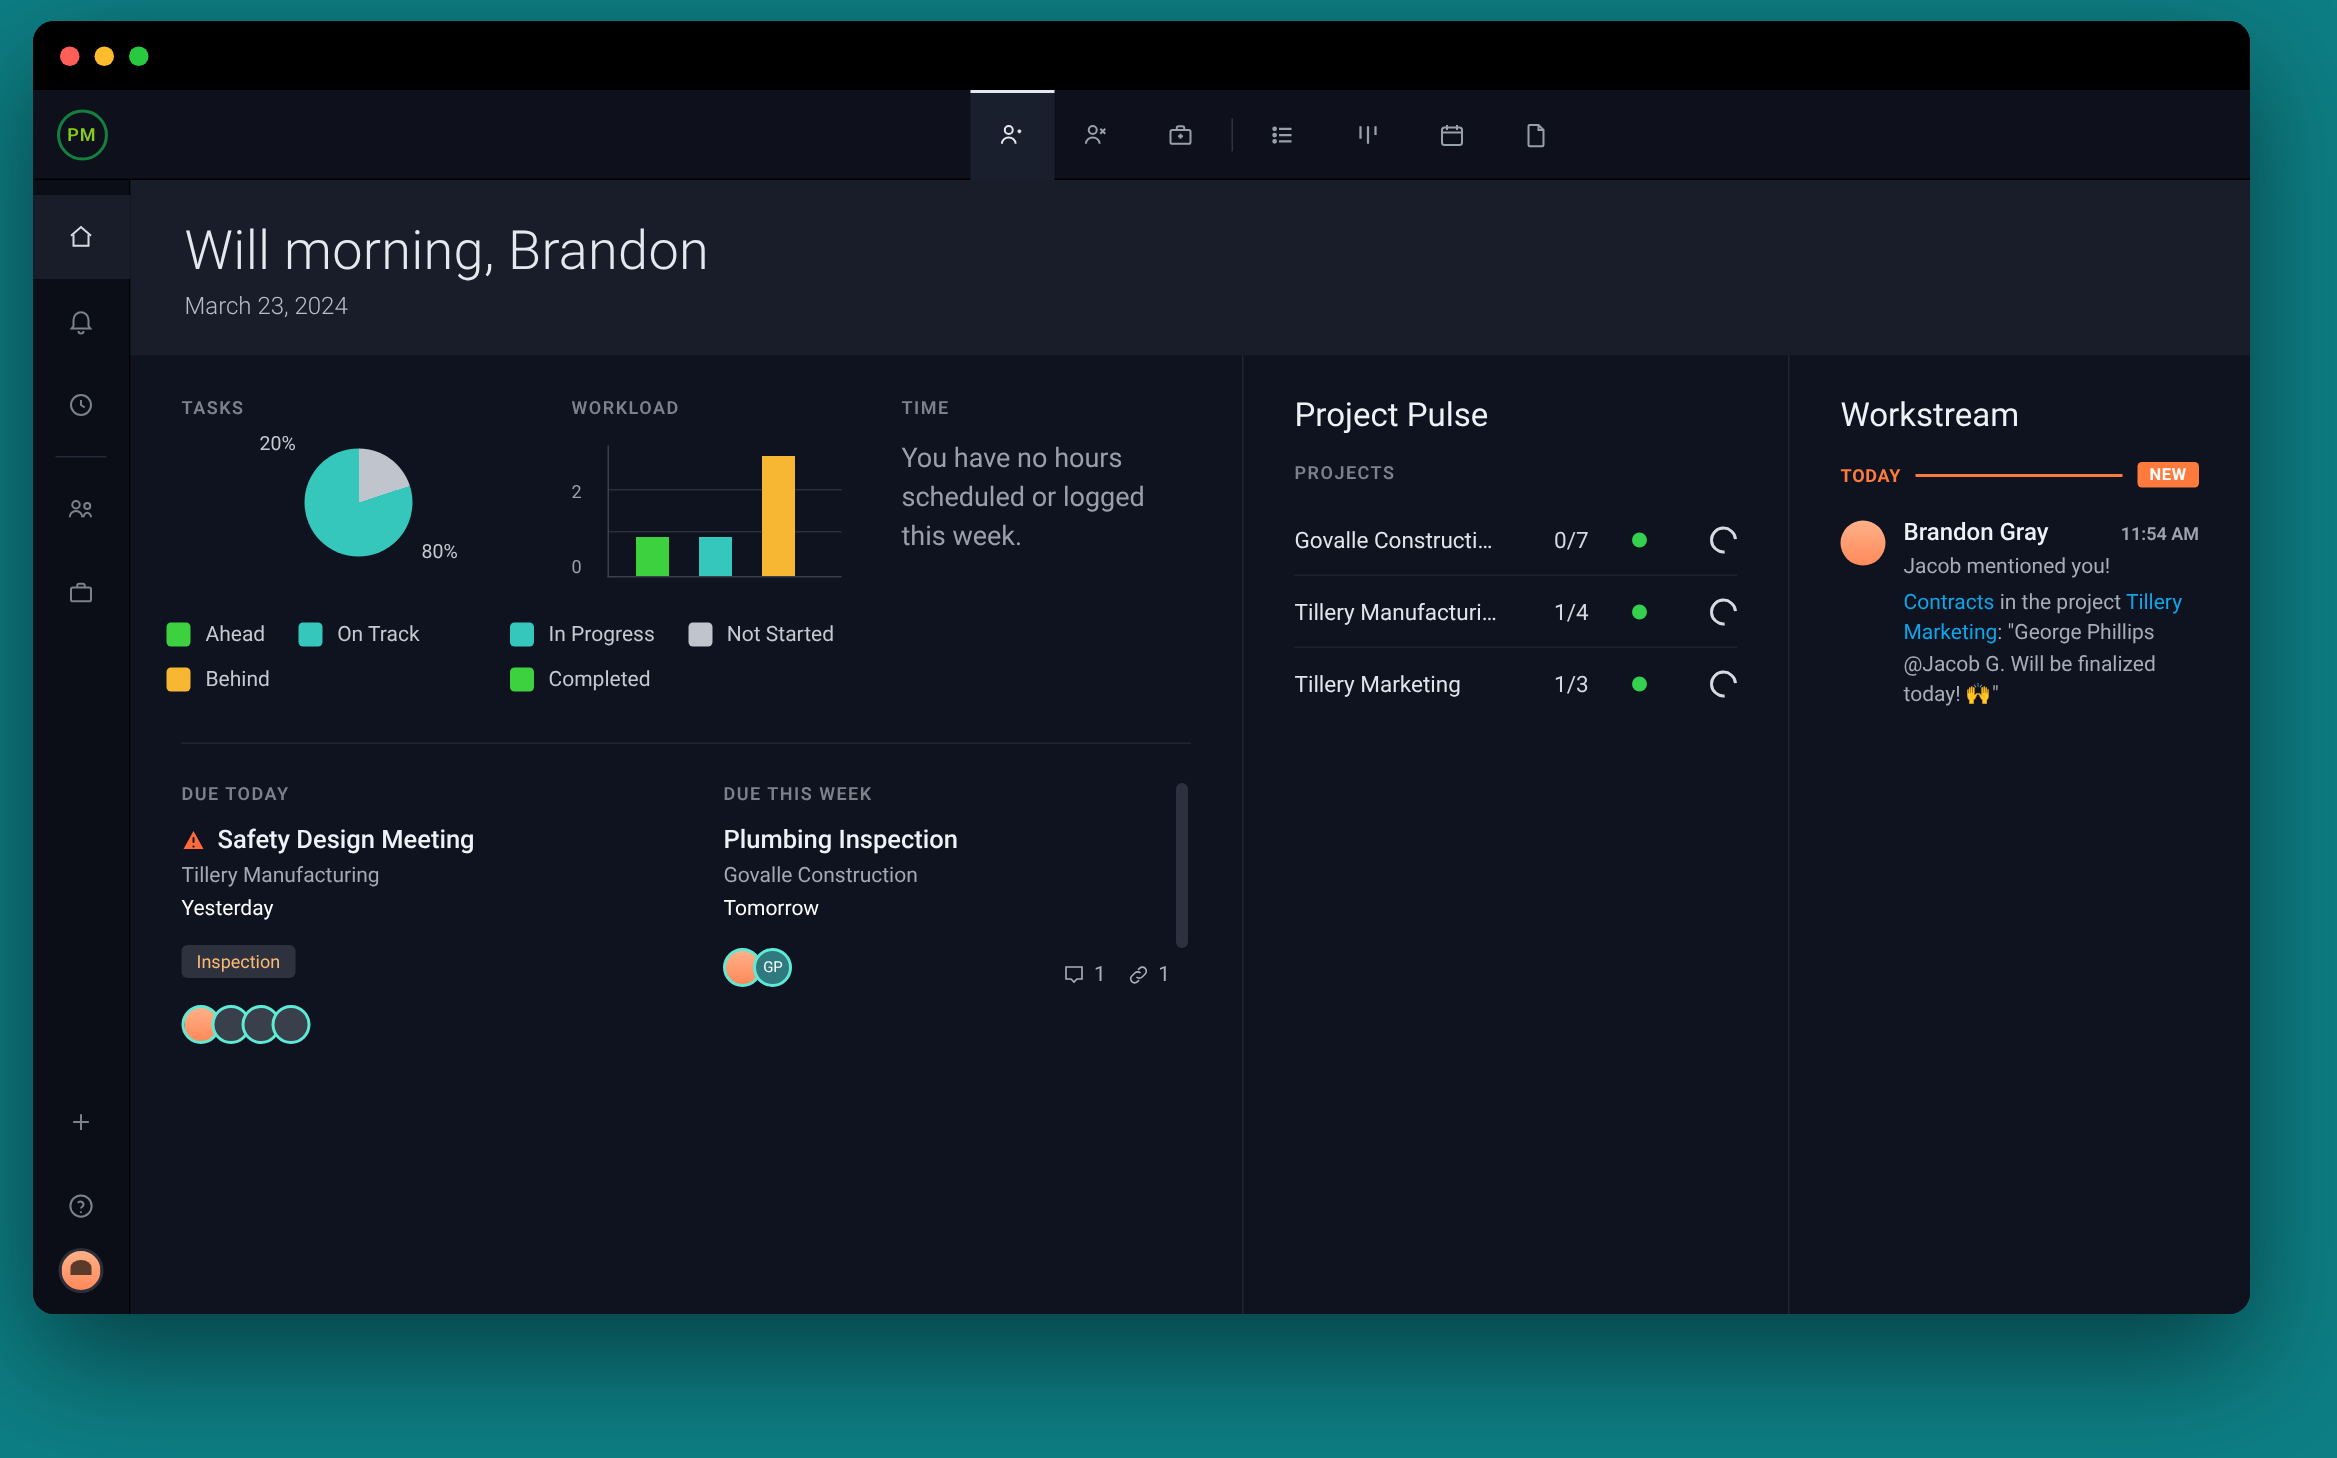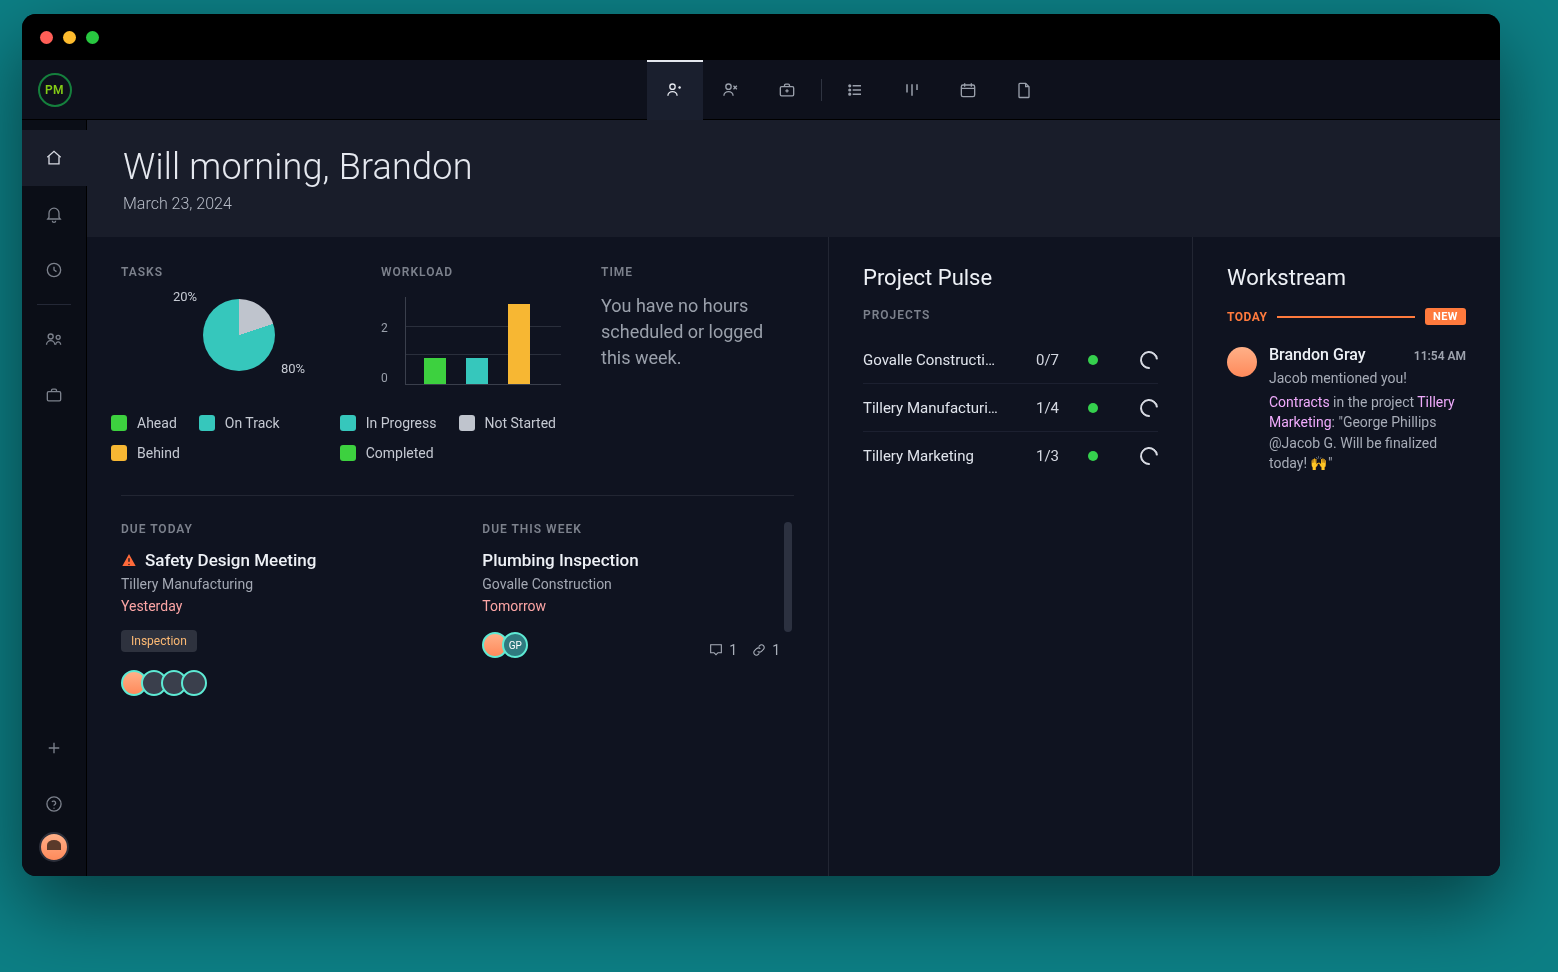--- a/index.html
+++ b/index.html
@@ -62,21 +62,21 @@
   .legend-col{ display:flex; flex-direction:column; gap:14px;}
   .lg-item{ display:flex; align-items:center; gap:10px; font-size:14px; color:#c5c9d2;}
   .sw{ width:16px; height:16px; border-radius:3px;}
   .sw.teal{background:#36c7bc;} .sw.grey{background:#bfc4cd;} .sw.green{background:#3dd13f;} .sw.orange{background:#f7b733;}
   .hr{ height:1px; background:#222633; margin:34px 0 26px 0;}
   .tasks-cols{ display:flex; gap:50px;}
   .task-col{ width:320px;}
   .task-item{ display:flex; flex-direction:column; gap:6px;}
   .task-title{ font-size:17px; color:#eef1f6; font-weight:500; display:flex; align-items:center; gap:8px;}
   .task-sub{ font-size:14px; color:#a3a8b3;}
-  .task-sub2{ font-size:14px; color:#fca5a5;}
+  .task-sub2{ font-size:14px; color:#ffffff;}
   .tag{ display:inline-block; background:#2e323e; color:#fdba74; font-size:12px; padding:4px 10px; border-radius:4px; margin-top:10px;}
   .avatars{ display:flex; margin-top:12px;}
   .av{ width:26px; height:26px; border-radius:50%; margin-left:-6px; border:2px solid #5eead4; display:flex; align-items:center; justify-content:center; font-size:10px; color:#fff;}
   .av:first-child{margin-left:0;}
   .av.person{background:linear-gradient(180deg,#ffb088,#ff8a5b);}
   .av.grey{ background:#3a3f4c;}
   .av.gp{ background:#2f7a7f;}
   .task-meta{ display:flex; gap:14px; color:#aab0bb; font-size:14px; margin-top:14px; align-items:center;}
   .task-card-right{ display:flex; justify-content:space-between; align-items:flex-end;}
   .scroll-thumb{ position:absolute; right:2px; top:0; width:8px; height:110px; background:#2c3140; border-radius:4px;}
@@ -93,21 +93,21 @@
   .ws-line{ flex:1; height:2px; background:#ff7a3d;}
   .ws-new{ background:#ff7a3d; color:#fff; font-size:11px; font-weight:700; padding:2px 8px; border-radius:3px; letter-spacing:0.5px;}
   .ws-item{ display:flex; gap:12px;}
   .ws-av{ width:30px; height:30px; border-radius:50%; background:linear-gradient(180deg,#ffb088,#ff8a5b); flex-shrink:0; margin-top:2px;}
   .ws-body{ flex:1;}
   .ws-name-row{ display:flex; justify-content:space-between; align-items:baseline;}
   .ws-name{ color:#eef1f6; font-size:16px; font-weight:500;}
   .ws-time{ color:#9ea3ae; font-size:12px; font-weight:600;}
   .ws-sub{ color:#a7acb7; font-size:14px; margin-top:6px;}
   .ws-msg{ font-size:14px; color:#a7acb7; margin-top:6px; line-height:1.45;}
-  .ws-link{ color:#f0abfc;}
+  .ws-link{ color:#0ea5e9;}
   svg{display:block;}
   .warn-ico{ color:#ff6a3a;}
 </style>
 </head>
 <body>
 
 <div class="window-frame">
   <div class="titlebar">
     <div class="tl-dot dot-red"></div>
     <div class="tl-dot dot-yellow"></div>

